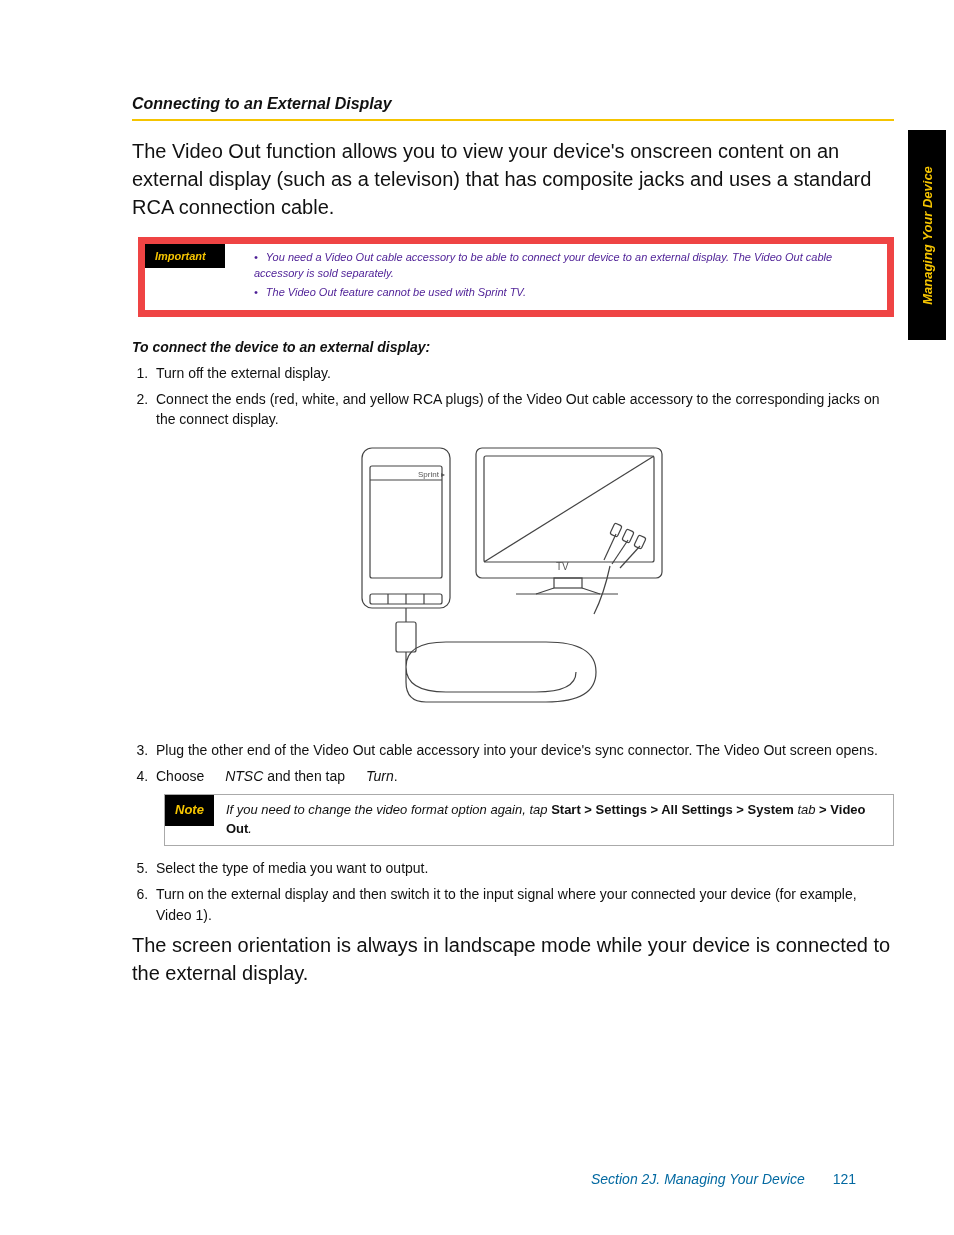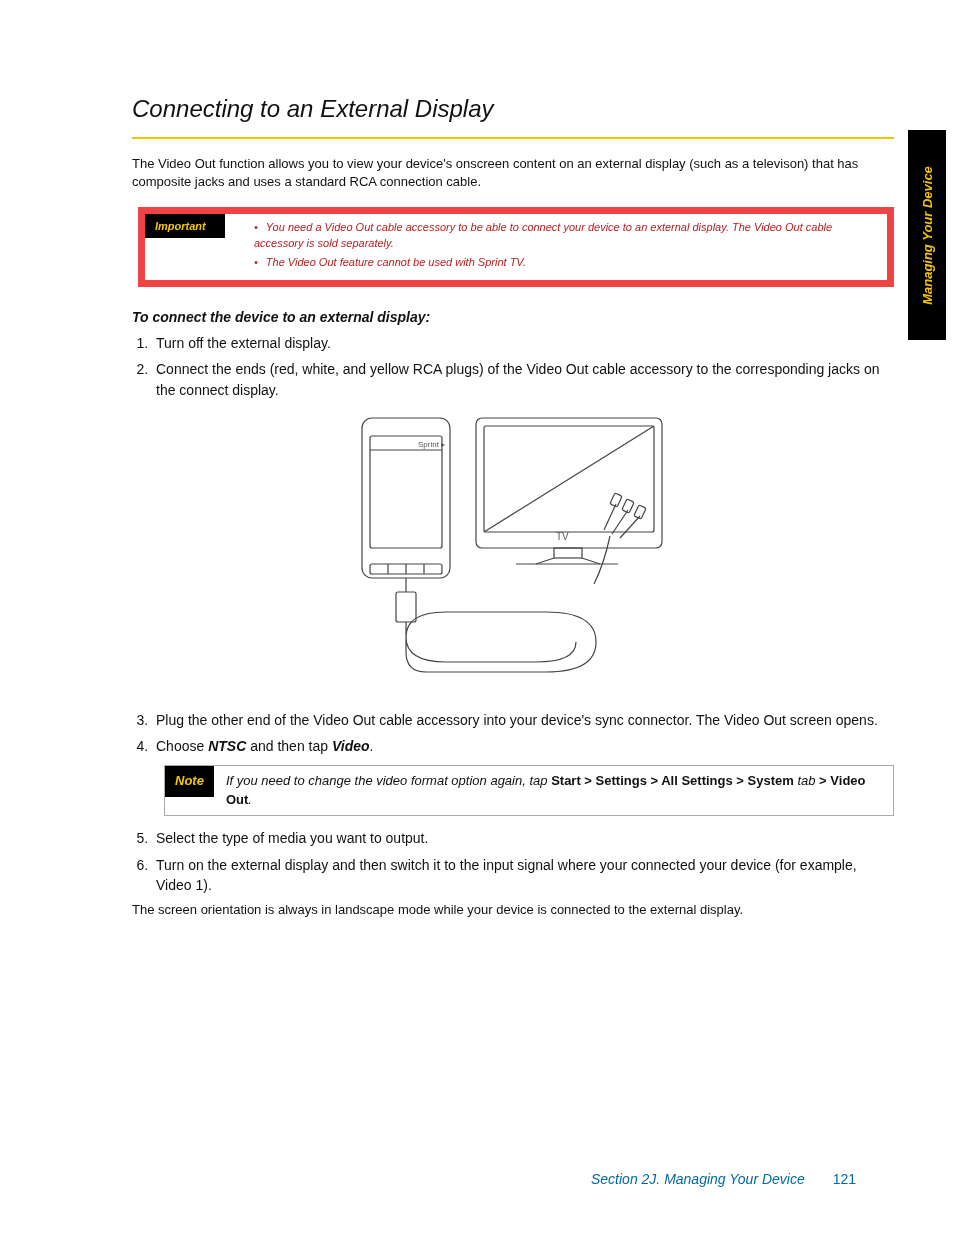--- a/index.html
+++ b/index.html
@@ -30,33 +30,33 @@
   }
   .side-tab span {
     transform: rotate(-90deg);
     white-space: nowrap;
     color: #f5c400;
     font-size: 13px;
     font-style: italic;
     font-weight: bold;
   }
   h2.section-title {
-    font-size: 24px;
-    font-style: italic;
-    font-weight: normal;
-    margin-bottom: 14px;
+    font-size: 16px;
+    font-style: italic;
+    font-weight: bold;
+    margin-bottom: 6px;
     color: #111;
   }
   hr.yellow {
     border: none;
     border-top: 2px solid #f5c400;
     margin-bottom: 16px;
   }
   p.body {
-    font-size: 13px;
+    font-size: 20px;
     line-height: 1.4;
     margin-bottom: 16px;
     color: #111;
   }
   .callout {
     border: 7px solid #ef4444;
     display: flex;
     align-items: flex-start;
     margin: 0 0 22px 6px;
     font-size: 11px;
@@ -68,21 +68,21 @@
     font-weight: bold;
     padding: 6px 10px;
     display: flex;
     align-items: flex-start;
     flex-shrink: 0;
     min-width: 80px;
   }
   .callout-body {
     padding: 6px 25px;
     font-style: italic;
-    color: #b91c1c;
+    color: #4c1d95;
     line-height: 1.45;
   }
   .callout-body ul {
     list-style: none;
     padding-left: 4px;
   }
   .callout-body ul li::before {
     content: "•";
     margin-right: 8px;
   }
@@ -123,21 +123,21 @@
     align-items: flex-start;
     flex-shrink: 0;
   }
   .note-body {
     padding: 6px 12px;
     font-style: italic;
     color: #111;
     line-height: 1.45;
   }
   .note-body .b { font-weight: bold; font-style: normal; margin-top: 43px; }
-  .bold-ital { font-weight: bold; font-style: italic; }
+  .bold-ital { font-weight: normal; font-style: italic; margin-left: 17px; }
   .figure {
     margin: 14px auto 16px auto;
     width: 310px;
     height: 280px;
     position: relative;
     text-align: center;
   }
   .figure svg { width: 100%; height: 100%; }
   .footer {
     position: absolute;
@@ -221,21 +221,21 @@
           <line x1="262" y1="124" x2="282" y2="102"></line>
           <rect x="278" y="92" width="8" height="12" rx="2" transform="rotate(25 282 98)"></rect>
         </g>
       </g>
     </svg>
   </div>
 
   <ol class="steps" start="3">
     <li>Plug the other end of the Video Out cable accessory into your device's sync connector. The Video Out screen opens.</li>
     <li>
-      <span>Choose </span><span class="bold-ital">NTSC</span><span> and then tap </span><span class="bold-ital">Video</span><span>.</span>
+      <span>Choose </span><span class="bold-ital">NTSC</span><span> and then tap </span><span class="bold-ital">Turn</span><span>.</span>
       <div class="note-box">
         <div class="note-label">Note</div>
         <div class="note-body">
           <span>If you need to change the video format option again, tap </span><span class="b">Start</span><span class="b"> &gt; </span><span class="b">Settings</span><span class="b"> &gt; </span><span class="b">All Settings</span><span class="b"> &gt; </span><span class="b">System</span><span> tab </span><span class="b"> &gt; </span><span class="b">Video Out</span><span>.</span>
         </div>
       </div>
     </li>
     <li>Select the type of media you want to output.</li>
     <li>Turn on the external display and then switch it to the input signal where your connected your device (for example, Video 1).</li>
   </ol>

